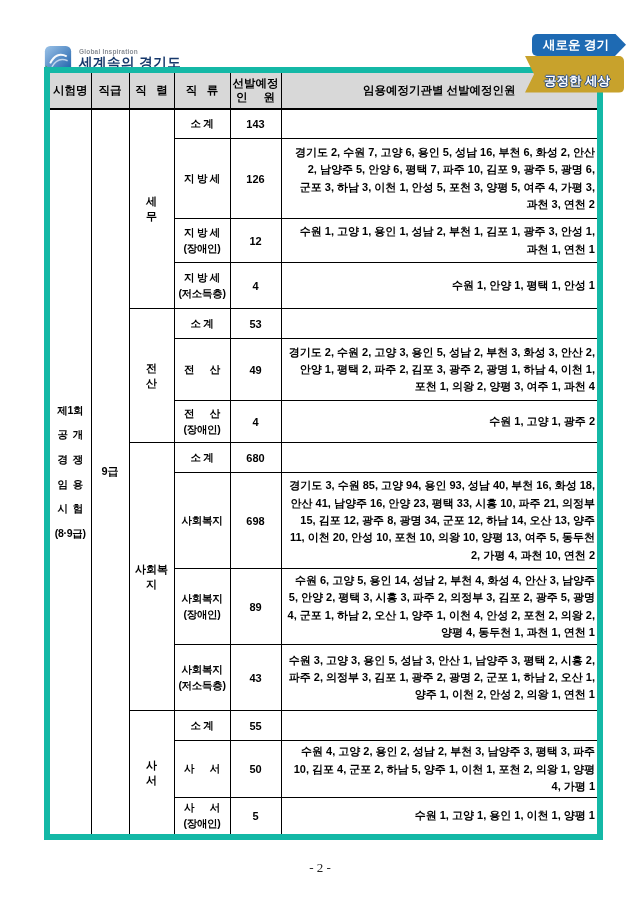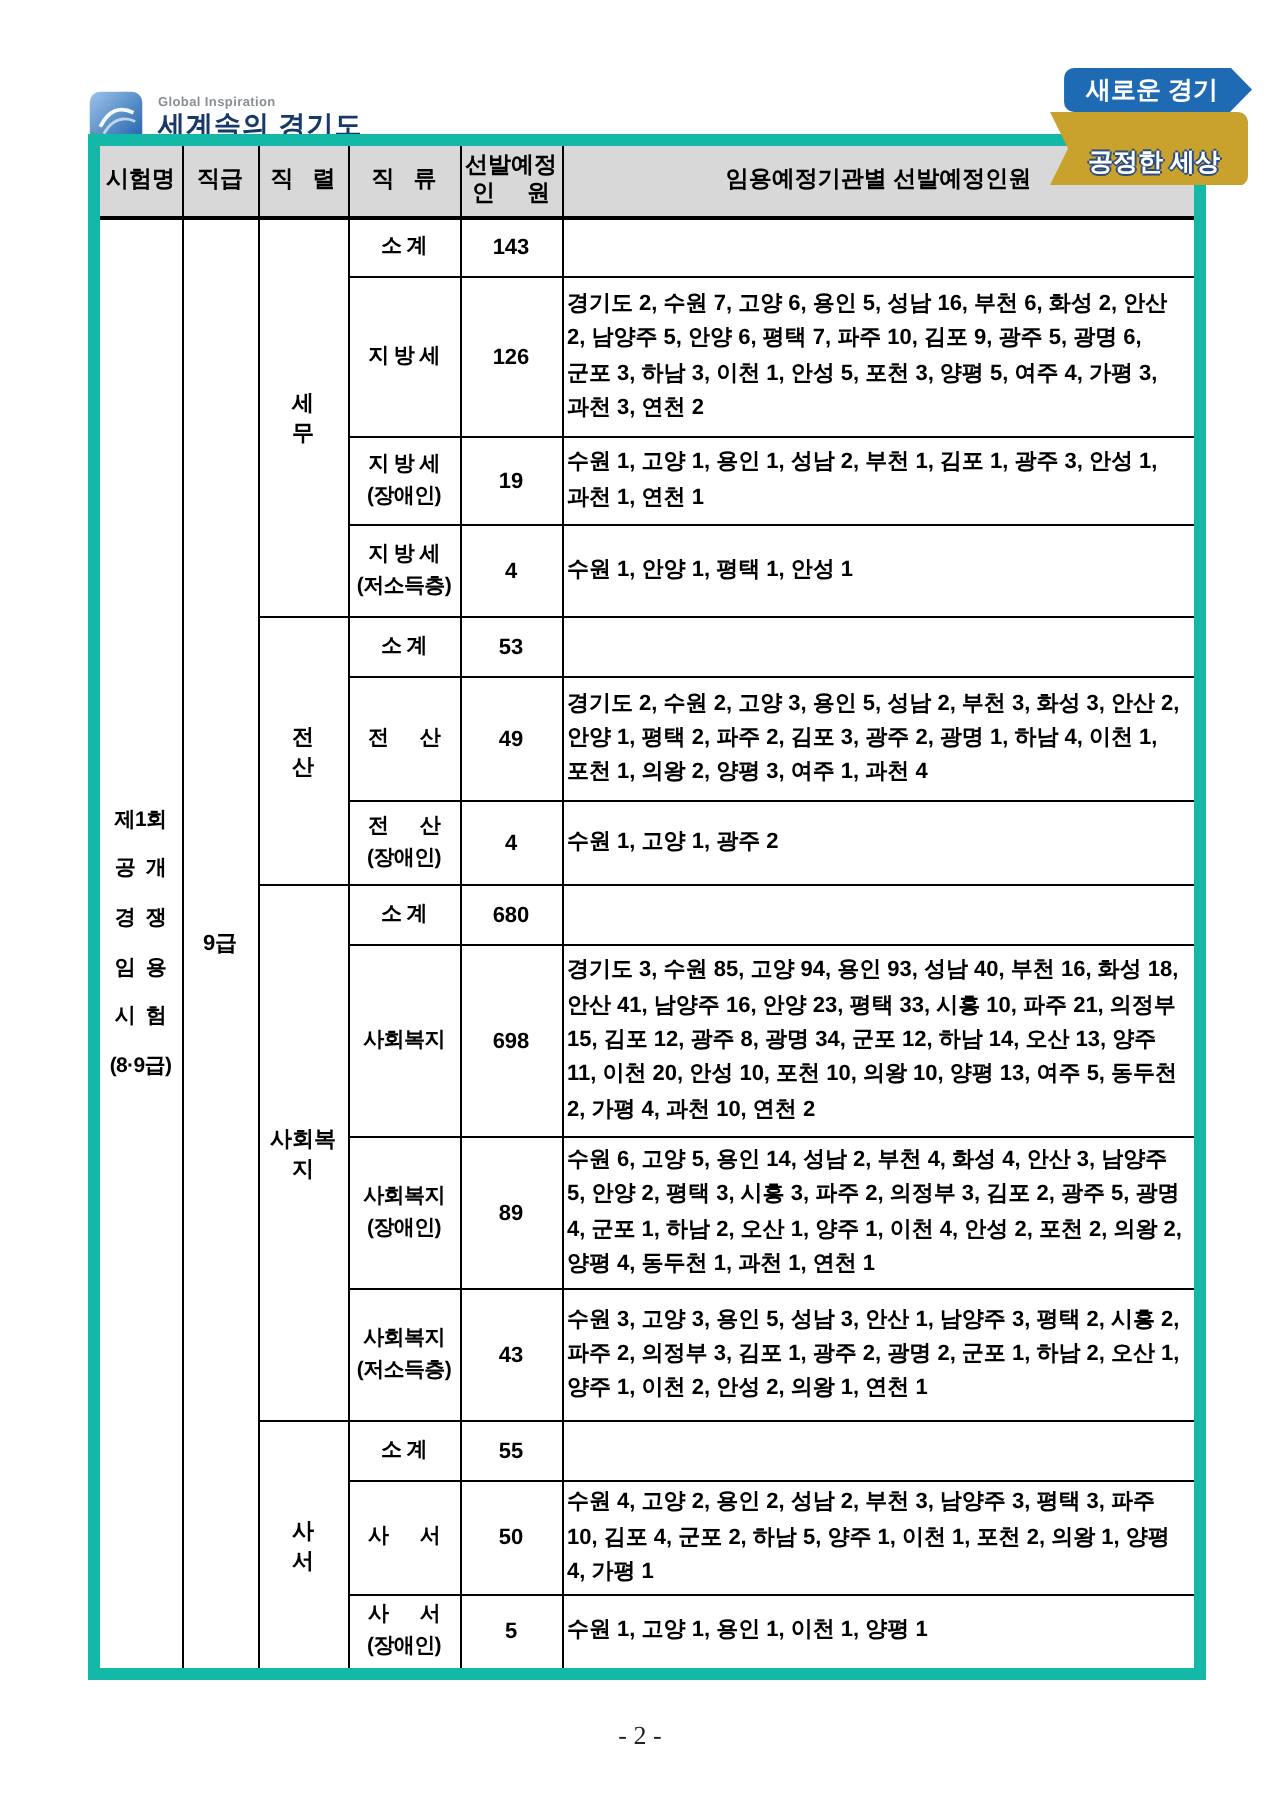--- a/index.html
+++ b/index.html
@@ -36,21 +36,21 @@
   .tbl th{
     background:#d8d8d8;border:1px solid #000;border-bottom:2px solid #000;
     font-size:11.5px;font-weight:bold;white-space:pre-wrap;line-height:1.25;padding:3px 0;
   }
   .tbl td{border:1px solid #000;vertical-align:middle;padding:2px;}
   .exam{white-space:pre-wrap;text-align:center;font-size:10.5px;line-height:2.35;letter-spacing:-.3px;}
   .grade{text-align:center;font-size:11px;}
   .series{text-align:center;white-space:pre-wrap;font-size:11px;padding:2px 0;}
   .cls{text-align:center;white-space:pre-wrap;font-size:10.5px;line-height:1.5;letter-spacing:-.3px;padding:2px 0;}
   .cnt{text-align:center;font-size:11px;}
-  .alloc{font-size:11px;line-height:1.58;padding:4px 8px;word-break:keep-all;text-align:left;}
+  .alloc{font-size:11px;line-height:1.58;padding:4px 8px;word-break:keep-all;text-align:right;}
   tr.hd{height:36px;}
   tr.sub{height:30px;}
   tr.r-tax{height:80px;} tr.r-taxd{height:44px;} tr.r-taxl{height:46px;}
   tr.r-comp{height:62px;} tr.r-compd{height:42px;}
   tr.r-wel{height:96px;} tr.r-weld{height:76px;} tr.r-well{height:66px;}
   tr.r-lib{height:50px;} tr.r-libd{height:38px;}
   
   .pageno{position:absolute;left:0;top:860px;width:640px;text-align:center;
     font-family:"Liberation Serif",serif;font-size:13px;color:#222;}
 </style>
@@ -122,21 +122,21 @@
         <td class="alloc"></td>
       </tr>
       <tr class="r-tax">
         <td class="cls">지 방 세</td>
         <td class="cnt">126</td>
         <td class="alloc">경기도 2, 수원 7, 고양 6, 용인 5, 성남 16, 부천 6, 화성 2, 안산 2, 남양주 5, 안양 6, 평택 7, 파주 10, 김포 9, 광주 5, 광명 6, 군포 3, 하남 3, 이천 1, 안성 5, 포천 3,  양평 5, 여주 4, 가평 3, 과천 3, 연천 2</td>
       </tr>
       <tr class="r-taxd">
         <td class="cls">지 방 세
 (장애인)</td>
-        <td class="cnt">19</td>
+        <td class="cnt">12</td>
         <td class="alloc">수원 1, 고양 1, 용인 1, 성남 2, 부천 1, 김포 1, 광주 3, 안성 1, 과천 1, 연천 1</td>
       </tr>
       <tr class="r-taxl">
         <td class="cls">지 방 세
 (저소득층)</td>
         <td class="cnt">4</td>
         <td class="alloc">수원 1, 안양 1, 평택 1, 안성 1</td>
       </tr>
 
       <tr class="sub">

